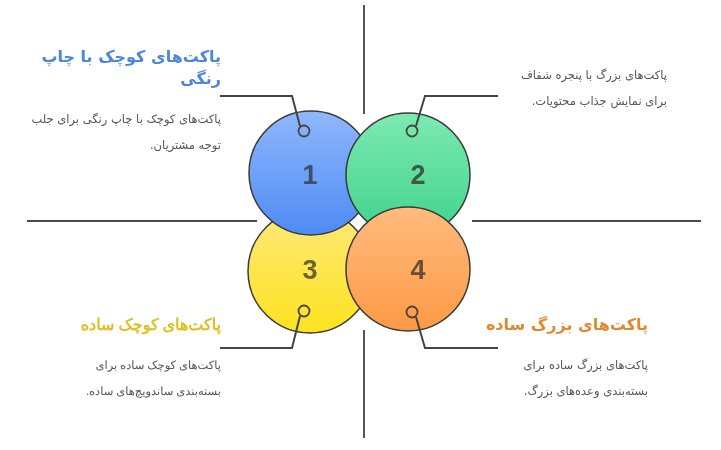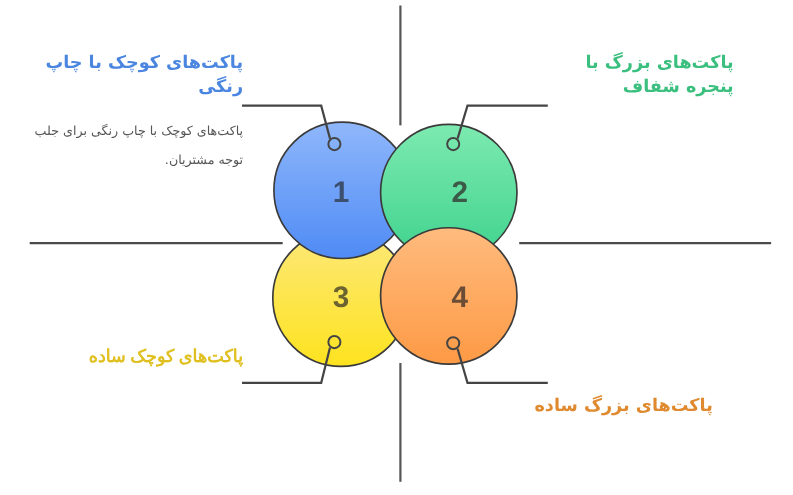--- a/index.html
+++ b/index.html
@@ -60,22 +60,24 @@
   <text class="num" x="310" y="279" text-anchor="middle" fill="#6b6330">3</text>
   <text class="num" x="418" y="279" text-anchor="middle" fill="#6b4d35">4</text>
 </svg>
 
 <div class="block" style="right:500px; top:46px; width:200px;">
   <p class="title" style="color:#4a86e0;">پاکت‌های کوچک با چاپ رنگی</p>
   <p class="desc" style="margin-top:16px;">پاکت‌های کوچک با چاپ رنگی برای جلب توجه مشتریان.</p>
 </div>
 
 <div class="block" style="right:54px; top:46px; width:170px;">
-  <p class="title" style="color:#3bbf7f;">پاکت‌های بزرگ با پنجره شفاف</p>
+  <p class="desc" style="margin-top:16px;">پاکت‌های بزرگ با پنجره شفاف برای نمایش جذاب محتویات.</p>
 </div>
 
 <div class="block" style="right:500px; top:314px; width:200px;font-family:Liberation Serif, serif;">
   <p class="title" style="color:#e0c020;">پاکت‌های کوچک ساده</p>
+  <p class="desc" style="margin-top:16px; width:150px; margin-right:0; margin-left:auto;">پاکت‌های کوچک ساده برای بسته‌بندی ساندویچ‌های ساده.</p>
 </div>
 
 <div class="block" style="right:73px; top:314px; width:170px;">
-  <p class="title" style="color:#e08a30;margin-top:44px;">پاکت‌های بزرگ ساده</p>
+  <p class="title" style="color:#e08a30;">پاکت‌های بزرگ ساده</p>
+  <p class="desc" style="margin-top:16px; width:140px; margin-right:0; margin-left:auto;">پاکت‌های بزرگ ساده برای بسته‌بندی وعده‌های بزرگ.</p>
 </div>
 
 </body></html>

